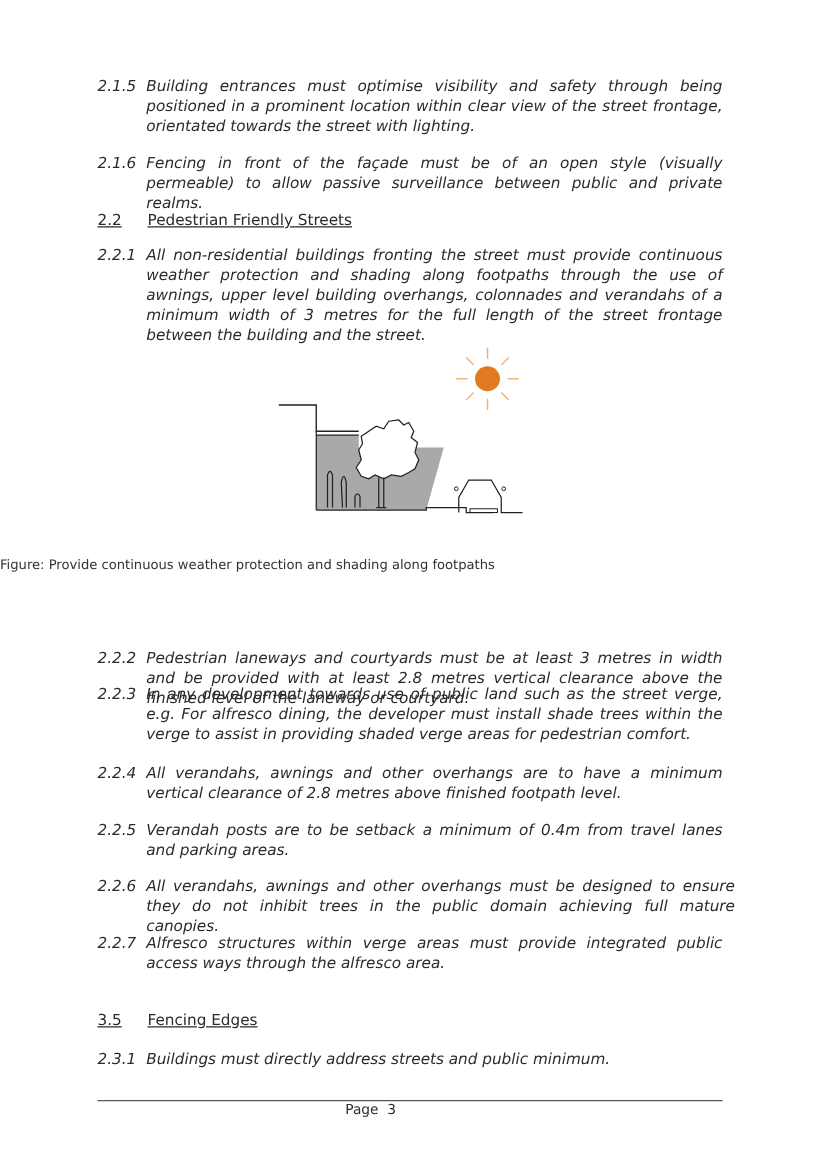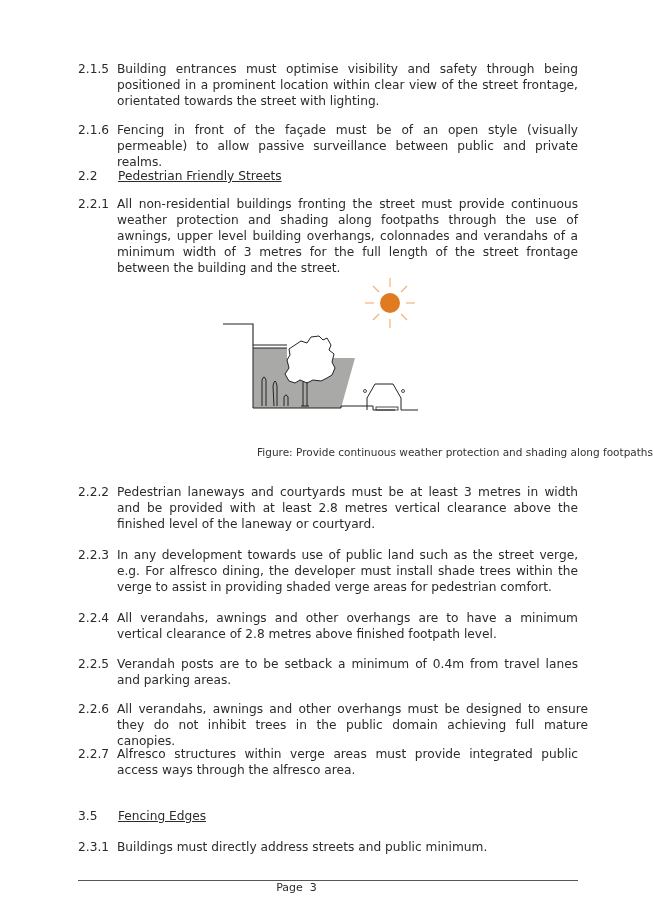--- a/index.html
+++ b/index.html
@@ -1,26 +1,26 @@
 <!DOCTYPE html>
 <html><head>
 <meta charset="utf-8">
 <style>
   html, body { margin: 0; padding: 0; background: #ffffff; }
   body {
     width: 653px; height: 924px; position: relative; overflow: hidden;
     font-family: "DejaVu Sans", sans-serif; color: #2b2b2b;
     font-size: 12.2px; line-height: 16px;
   }
-  .clause { position: absolute; left: 78px; width: 500px; }
+  .clause { position: absolute; left: 78px; width: 500px; font-style: italic; }
   .clause .num { position: absolute; left: 0; top: 0; }
   .clause .text { display: block; padding-left: 39px; text-align: justify; }
   .heading { position: absolute; left: 78px; text-decoration: underline; white-space: pre; }
-  .heading .hnum { display: inline-block; width: 40px; }
-  .caption { position: absolute; left: 0; width: 653px; text-align: right; top: 444px; font-size: 10.5px; color: #333; }
+  .heading .hnum { display: inline-block; width: 40px; text-decoration: underline; }
+  .caption { position: absolute; left: 0; width: 653px; text-align: left; top: 444px; font-size: 10.5px; color: #333; }
   .footer-rule { position: absolute; left: 78px; width: 500px; top: 880px; height: 0; border-top: 1.3px solid #555; }
   .page-num { position: absolute; left: 0; width: 593px; text-align: center; top: 880px; font-size: 11px; }
   svg.fig { position: absolute; left: 215px; top: 270px; }
 </style>
 </head>
 <body>
 
 <div class="clause" style="top:61px">
   <span class="num">2.1.5</span>
   <span class="text">Building entrances must optimise visibility and safety through being positioned in a prominent location within clear view of the street frontage, orientated towards the street with lighting.</span>
@@ -72,21 +72,21 @@
       <line x1="158" y1="16" x2="164" y2="22"></line>
       <line x1="186" y1="44" x2="192" y2="50"></line>
       <line x1="192" y1="16" x2="186" y2="22"></line>
       <line x1="164" y1="44" x2="158" y2="50"></line>
     </g>
   </g>
 </svg>
 
 <div class="caption">Figure: Provide continuous weather protection and shading along footpaths</div>
 
-<div class="clause" style="top:484px">
+<div class="clause" style="top:518px">
   <span class="num">2.2.2</span>
   <span class="text">Pedestrian laneways and courtyards must be at least 3 metres in width and be provided with at least 2.8 metres vertical clearance above the finished level of the laneway or courtyard.</span>
 </div>
 
 <div class="clause" style="top:547px">
   <span class="num">2.2.3</span>
   <span class="text">In any development towards use of public land such as the street verge, e.g. For alfresco dining, the developer must install shade trees within the verge to assist in providing shaded verge areas for pedestrian comfort.</span>
 </div>
 
 <div class="clause" style="top:610px">

